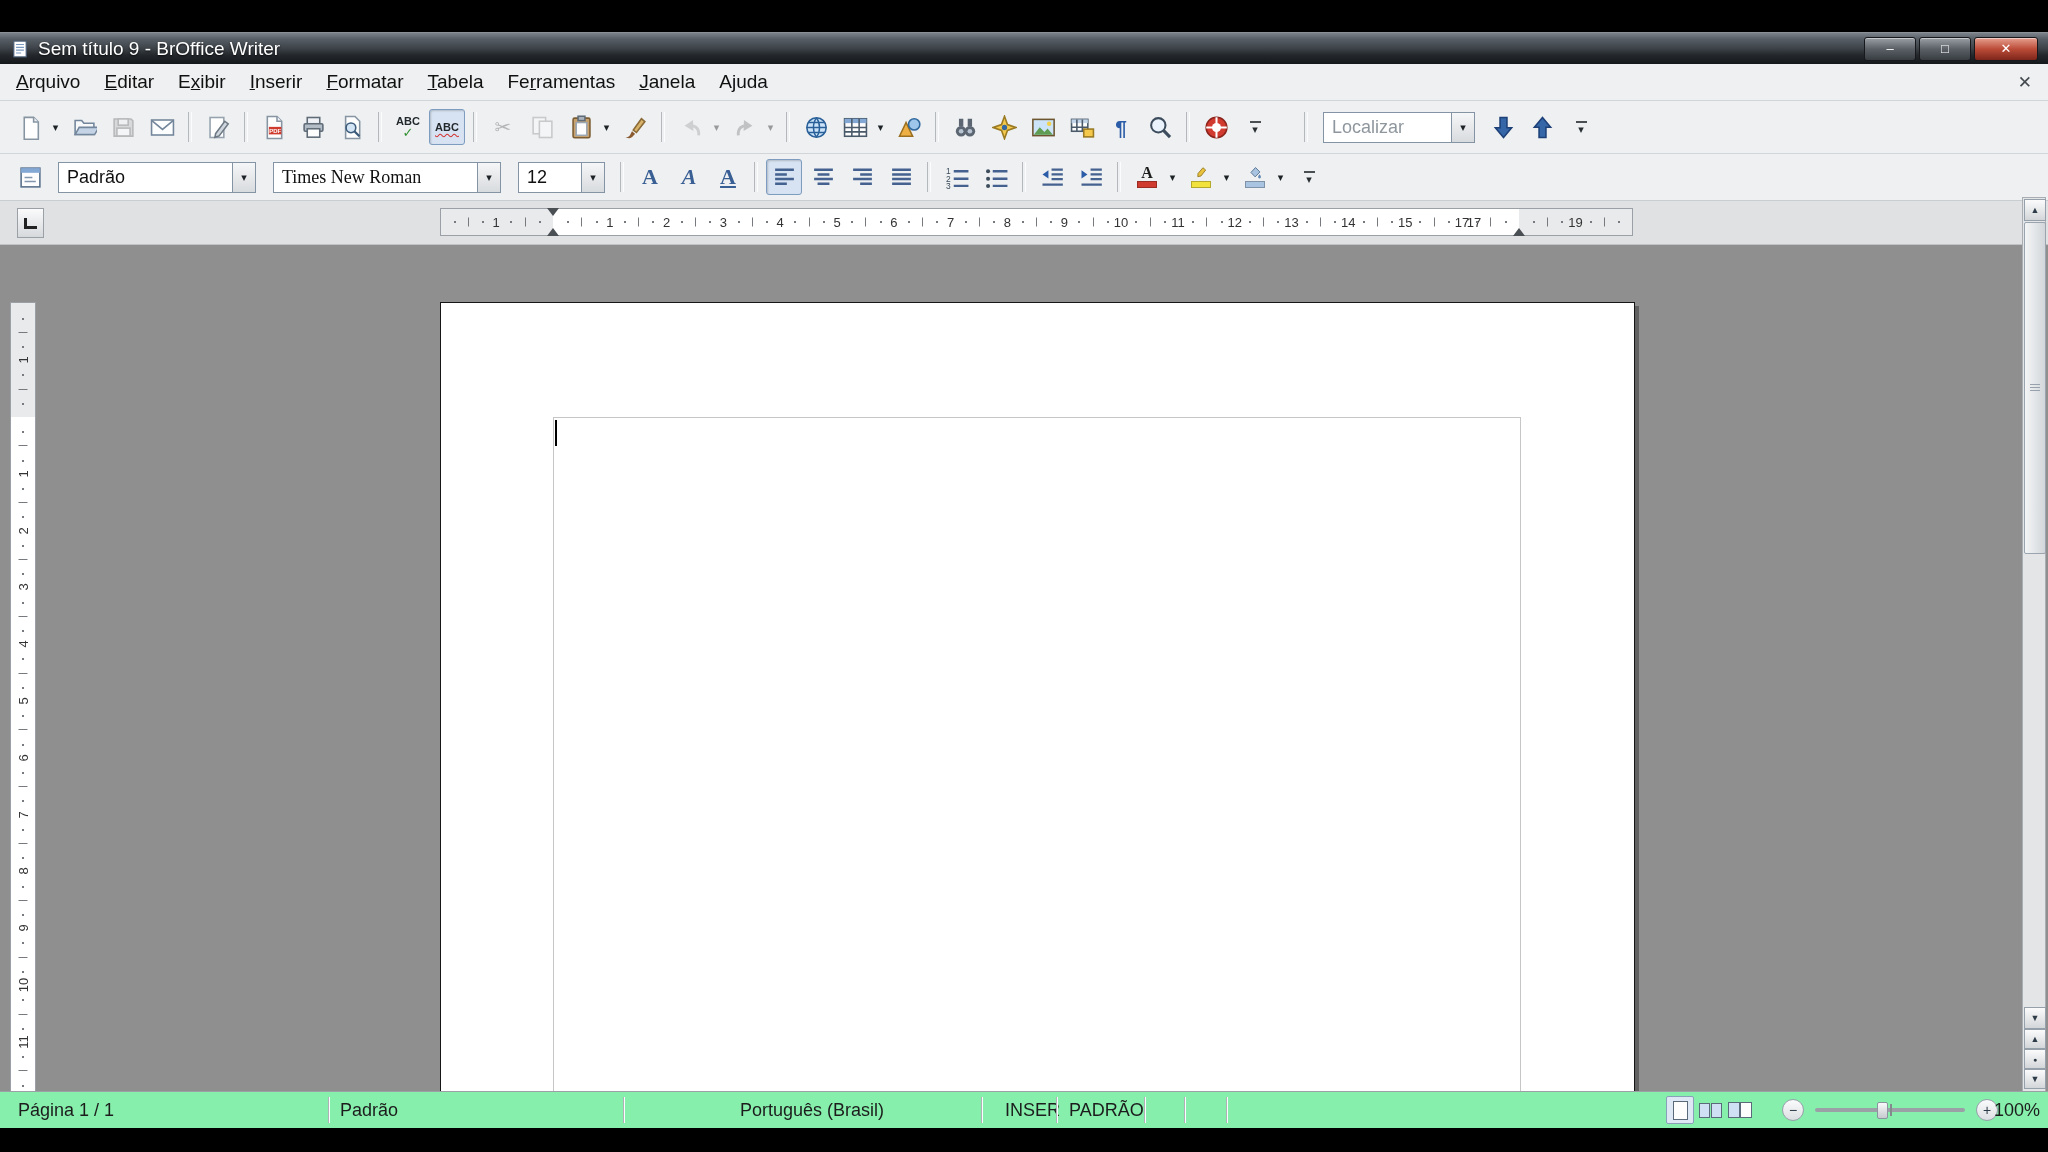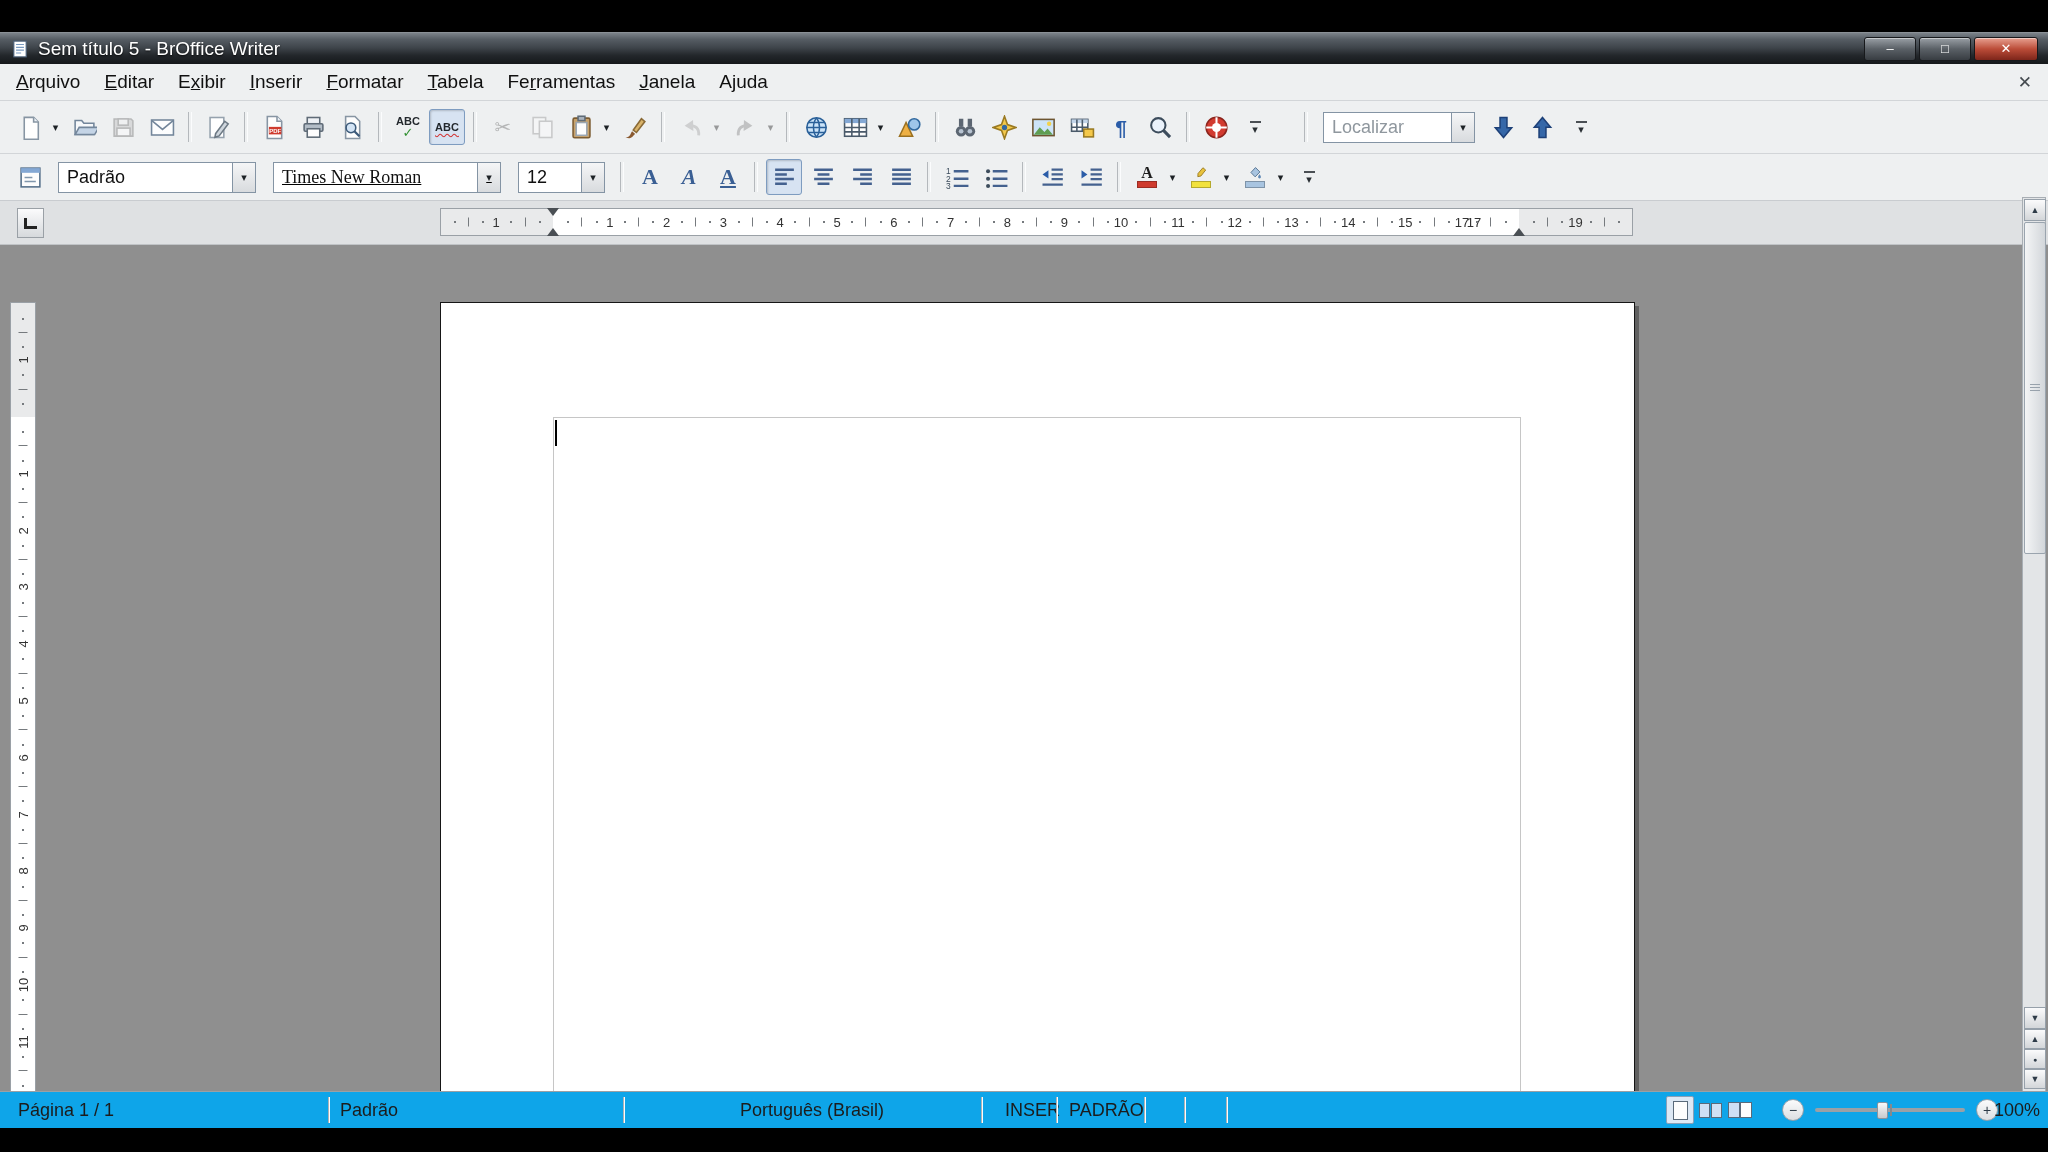--- a/index.html
+++ b/index.html
@@ -110,21 +110,21 @@
   .sb-down{bottom:62px;}
   .sb-pgprev{bottom:42px;height:18px;}
   .sb-nav{bottom:22px;height:18px;font-size:7px;}
   .sb-pgnext{bottom:2px;height:18px;}
   .sthumb{position:absolute;left:1px;top:24px;width:20px;height:330px;
     background:linear-gradient(90deg,#f4f5f6,#d2d6da);border:1px solid #9aa4ae;border-radius:2px;}
   .sthumb::after{content:"";position:absolute;left:5px;right:5px;top:50%;margin-top:-4px;height:8px;
     background:repeating-linear-gradient(#98a2ac 0 1px,transparent 1px 3px);}
 
   
-  .statusbar{height:36px;flex:0 0 36px;background:#0ea5e9;border-top:1px solid #9ba0a4;
+  .statusbar{height:36px;flex:0 0 36px;background:#86efac;border-top:1px solid #9ba0a4;
     position:relative;font-size:18px;color:#1c1c1c;padding-left:29px;}
   .sb-item{position:absolute;top:0;height:100%;display:flex;align-items:center;white-space:nowrap;}
   .sb-sep{position:absolute;top:5px;bottom:5px;width:1px;background:#aeb2b6;box-shadow:1px 0 0 #fbfcfd;display:block;}
   .sb-group{position:absolute;top:0;height:100%;display:flex;align-items:center;gap:2px;}
   .vw{width:26px;height:26px;display:flex;align-items:center;justify-content:center;gap:1px;
     border:1px solid transparent;border-radius:2px;}
   .vw.active{border-color:#8aa0b8;background:#dde8f4;}
   .pg1{width:13px;height:17px;background:#fdfdfd;border:1px solid #5a6a7a;display:block;}
   .pg2a,.pg2b{width:9px;height:13px;background:#cfe0f4;border:1px solid #5a6a7a;display:block;}
   .pgb1,.pgb2{width:10px;height:14px;background:#fdfdfd;border:1px solid #5a6a7a;display:block;}
@@ -144,21 +144,21 @@
 <div id="screen">
   <div id="window">
 
     <div class="titlebar">
       <span class="appicon">
         <svg viewBox="0 0 16 16">
             <rect x="2.5" y="1" width="11" height="14" fill="#fff" stroke="#4a5f78"></rect>
             <path d="M4.5 4h7M4.5 6.5h7M4.5 9h7M4.5 11.5h4.5" stroke="#7a9ac0" fill="none"></path>
           </svg>
       </span>
-      <span class="title">Sem título 5 - BrOffice Writer</span>
+      <span class="title">Sem título 9 - BrOffice Writer</span>
       <span class="winbtns">
           <span class="winbtn">–</span>
           <span class="winbtn">□</span>
           <span class="winbtn close">✕</span>
         </span>
     </div>
 
     <div class="menubar">
       <span class="menu-items">
           <span class="menu-item"><u>A</u>rquivo</span>
@@ -442,21 +442,21 @@
               <rect x="2" y="2" width="12" height="12" fill="#fdfdfd" stroke="#56708a"></rect>
               <rect x="2" y="2" width="12" height="3" fill="#84a8d4"></rect>
               <path d="M4.2 8h5M4.2 10.6h7.2" stroke="#8096ac" fill="none"></path>
             </svg>
           </span>
         </span>
         <span class="combo" style="width: 196px;">
           <span class="combo-text">Padrão</span>
           <span class="combo-dd">▾</span>
         </span>
-        <span class="combo" style="width: 226px; text-decoration: underline;">
+        <span class="combo" style="width: 226px;">
           <span class="combo-text serif">Times New Roman</span>
           <span class="combo-dd">▾</span>
         </span>
         <span class="combo" style="width: 85px;">
           <span class="combo-text">12</span>
           <span class="combo-dd">▾</span>
         </span>
         <span class="tb-sep"></span>
         <span class="tbbtn">
           <span class="ic">

